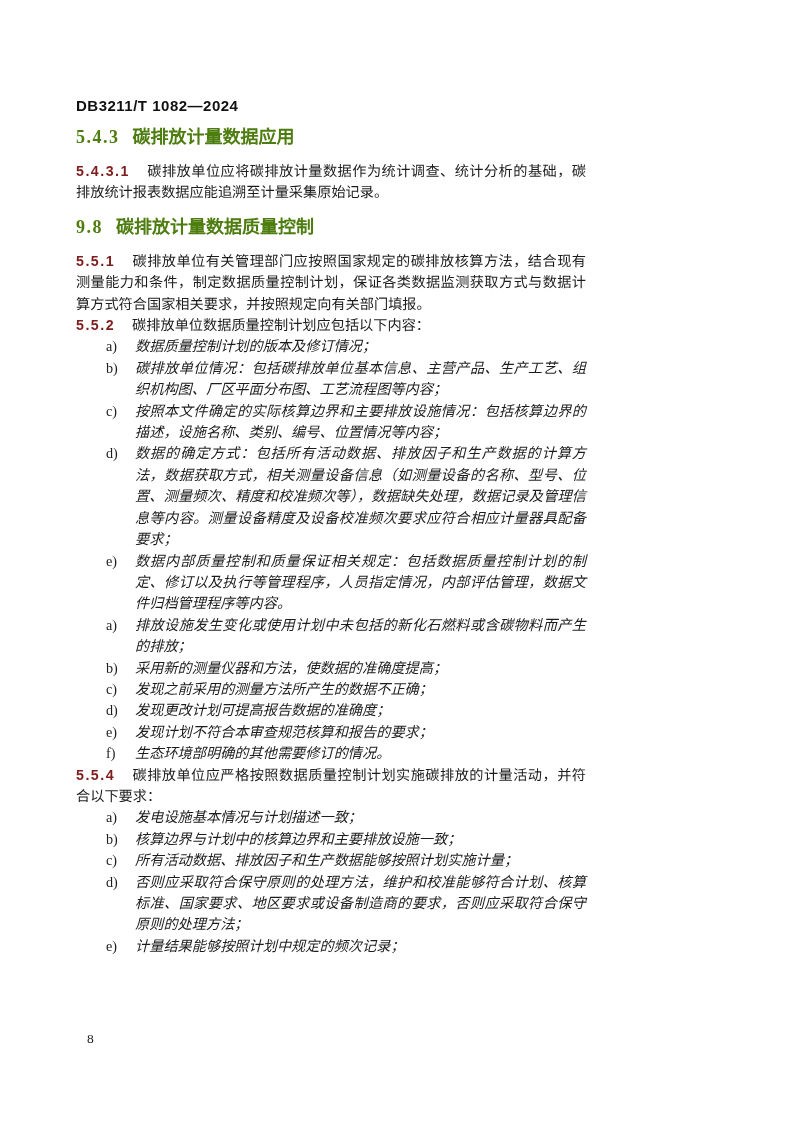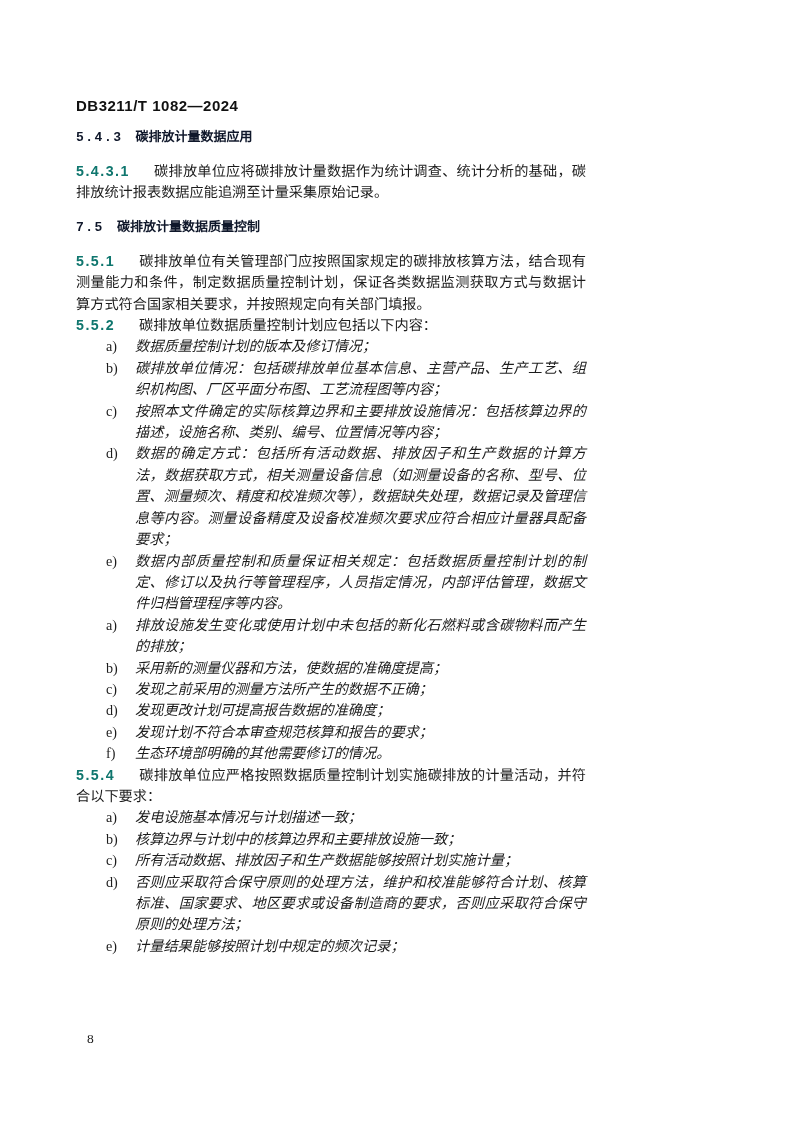--- a/index.html
+++ b/index.html
@@ -25,44 +25,44 @@
   }
   .doc-header {
     font-family: "Liberation Sans", "DejaVu Sans", sans-serif;
     font-weight: bold;
     font-size: 15px;
     letter-spacing: 0.5px;
     margin-bottom: 9px;
     color: #111;
   }
   .heading {
-    font-family: Liberation Mono, monospace;
+    font-family: Liberation Serif, serif;
     font-weight: bold;
-    font-size: 13px;
+    font-size: 18px;
     line-height: 21px;
     margin: 13px 0 13px 0;
-    color: #0f172a;
+    color: #4d7c0f;
   }
   .heading .hnum {
     letter-spacing: 1.5px;
     margin-right: 13px;
   }
   .clause {
     margin: 0;
     font-size: 14.2px;
     line-height: 21.4px;
     text-align: justify;
     color: #1c1c1c;
   }
   .clause .cnum {
     font-family: "Liberation Sans", "DejaVu Sans", sans-serif;
     font-weight: bold;
     letter-spacing: 1.5px;
-    margin-right: 24px;
-    color: #0f766e;
+    margin-right: 17px;
+    color: #7f1d1d;
     white-space: nowrap;
   }
   .li {
     display: flex;
     font-size: 14.2px;
     line-height: 21.4px;
     color: #1c1c1c;
   }
   .li .li-label {
     flex: none;
@@ -86,21 +86,21 @@
 </style>
 </head>
 <body>
 
 <div class="page">
   <div class="content">
     <div class="doc-header">DB3211/T 1082—2024</div>
     <div>
         <div class="heading"><span class="hnum">5.4.3</span><span>碳排放计量数据应用</span></div>
         <p class="clause"><span class="cnum">5.4.3.1</span><span>碳排放单位应将碳排放计量数据作为统计调查、统计分析的基础，碳排放统计报表数据应能追溯至计量采集原始记录。</span></p>
-        <div class="heading"><span class="hnum">7.5</span><span>碳排放计量数据质量控制</span></div>
+        <div class="heading"><span class="hnum">9.8</span><span>碳排放计量数据质量控制</span></div>
         <p class="clause"><span class="cnum">5.5.1</span><span>碳排放单位有关管理部门应按照国家规定的碳排放核算方法，结合现有测量能力和条件，制定数据质量控制计划，保证各类数据监测获取方式与数据计算方式符合国家相关要求，并按照规定向有关部门填报。</span></p>
         <p class="clause"><span class="cnum">5.5.2</span><span>碳排放单位数据质量控制计划应包括以下内容：</span></p>
         <div class="li">
           <span class="li-label">a)</span>
           <span class="li-text">数据质量控制计划的版本及修订情况；</span>
         </div>
         <div class="li">
           <span class="li-label">b)</span>
           <span class="li-text">碳排放单位情况：包括碳排放单位基本信息、主营产品、生产工艺、组织机构图、厂区平面分布图、工艺流程图等内容；</span>
         </div>

